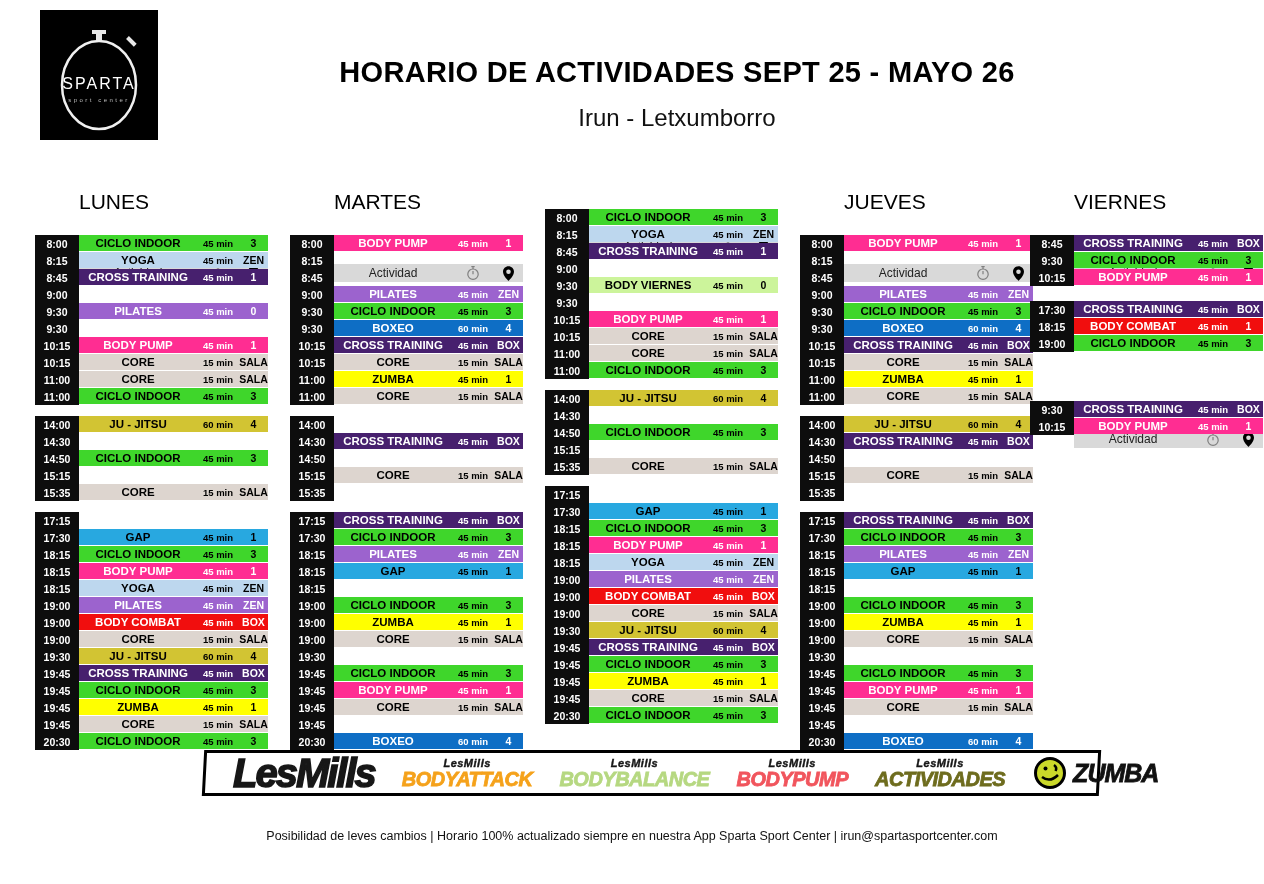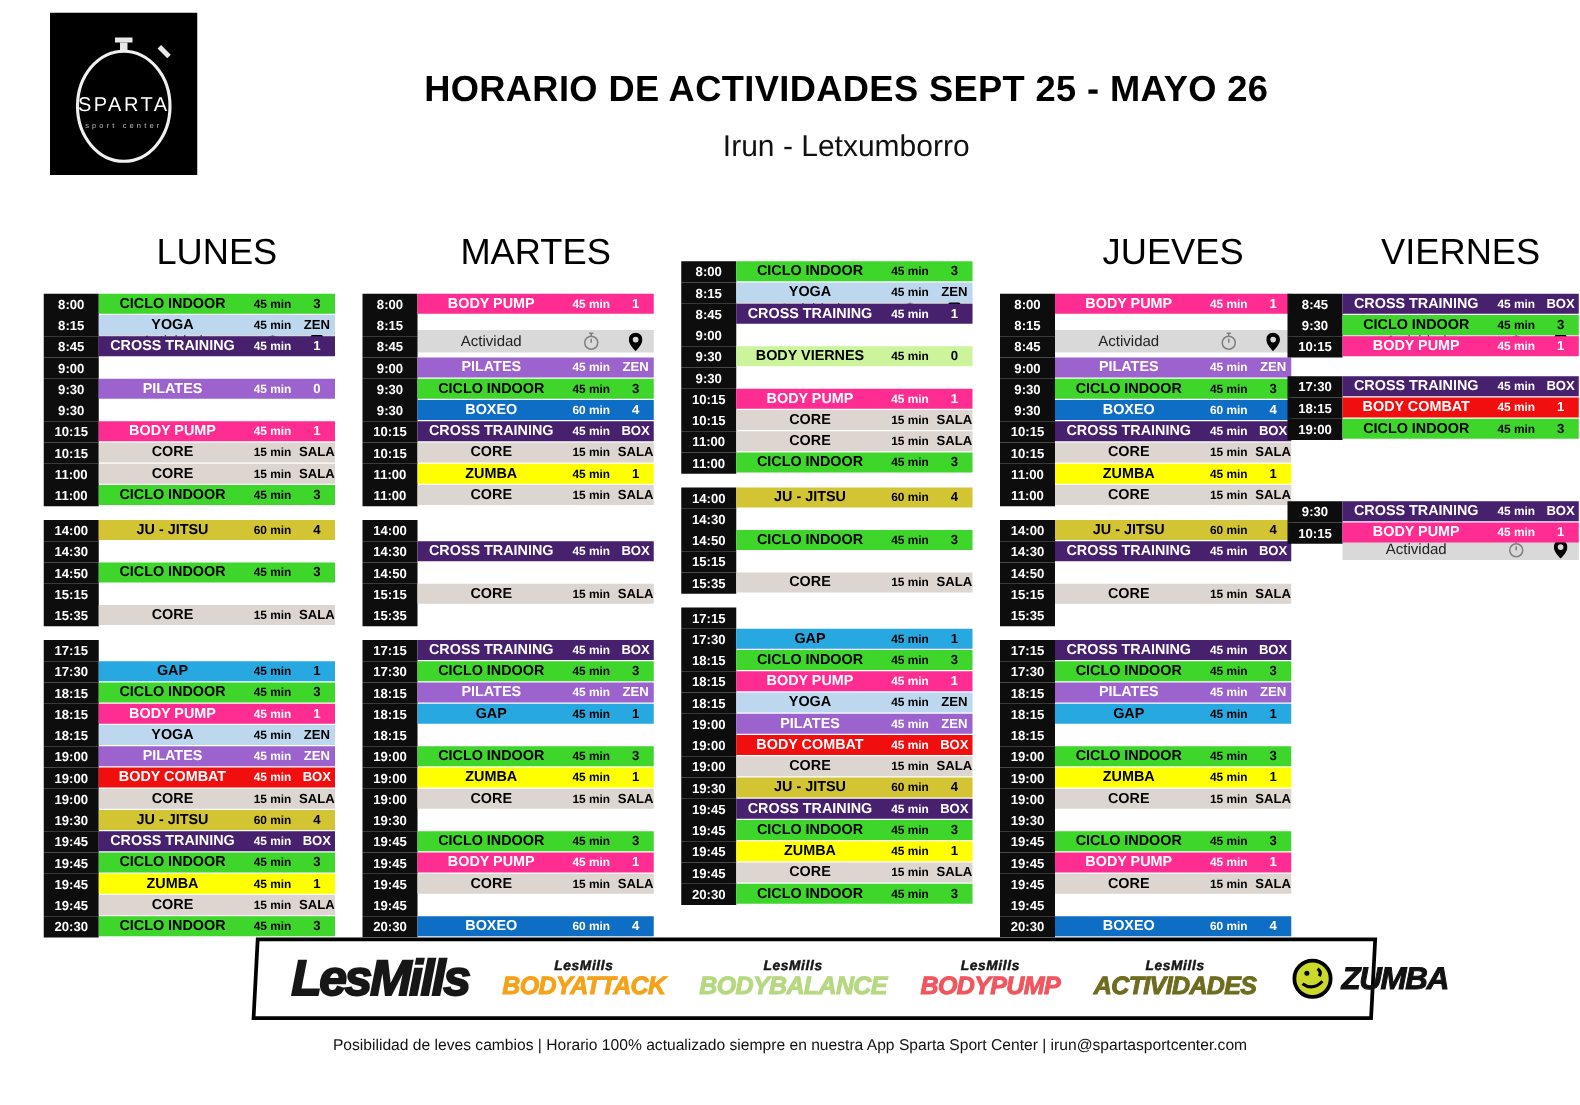--- a/index.html
+++ b/index.html
@@ -10,41 +10,41 @@
   
   .logo { position:absolute; left:40px; top:10px; width:118px; height:130px; }
   .main-title { position:absolute; top:56px; left:150px; right:60px; text-align:center;
                 font-size:29px; font-weight:bold; color:#000; letter-spacing:0.3px; }
   .subtitle { position:absolute; top:104px; left:150px; right:60px; text-align:center;
               font-size:24px; color:#111; }
 
   
   #schedule { position:absolute; top:190px; left:0; width:1264px; height:562px; }
   .day { position:absolute; top:0; width:233px; }
-  .day-title { height:26px; line-height:24px; text-align:center; font-size:29px;
+  .day-title { height:26px; line-height:24px; text-align:left; font-size:21px;
                color:#000; padding-left:44px; white-space:nowrap; }
   .hrow { display:flex; height:19px; }
   .hspacer { width:44px; }
   .hbar { flex:1; height:18px; background:#d9d9d9; display:flex; align-items:center;margin-top:48px; }
   .hbar .acell { font-weight:normal; font-size:12px; color:#222; }
   .icell { display:flex; align-items:center; justify-content:center; }
   .row { display:flex; height:17px; }
   .tcell { width:44px; height:17px; background:#0d0d0d; color:#fff; font-size:10.5px;
            font-weight:bold; display:flex; align-items:center; justify-content:center; }
   .bar { flex:1; height:16px; display:flex; align-items:center; }
   .bar.empty { background:transparent; }
   .acell { width:118px; text-align:center; font-weight:bold; font-size:11.5px; white-space:nowrap; }
   .dcell { width:42px; text-align:center; font-size:9.5px; font-weight:bold; white-space:nowrap; }
   .lcell { width:29px; text-align:center; font-size:10.5px; font-weight:bold; white-space:nowrap; }
   .block + .block { margin-top:11px; }
   .day-4 .block + .block { margin-top:15px; }
   .saturday { margin-top:30px; }
 
   
-  .brandbar { position:absolute; left:203px; top:750px; width:897px; height:66px; }
+  .brandbar { position:absolute; left:203px; top:750px; width:897px; height:46px; }
   .brandbar .bg { position:absolute; left:0; top:0; right:0; bottom:0; background:#fff;
                   border:3px solid #000; transform:skewX(-3deg); }
   .brandbar .content { position:absolute; left:0; top:0; right:0; bottom:0; display:flex;
                        align-items:center; padding:0 18px 0 30px; gap:27px; }
   .lm-main { font-size:40px; font-weight:bold; font-style:italic; letter-spacing:-2px;
              color:#171717; -webkit-text-stroke:1.5px #171717; }
   #brand-logos { display:flex; align-items:center; gap:27px; }
   .brand { display:flex; flex-direction:column; align-items:center; line-height:1; }
   .brand-top { font-size:11px; font-weight:bold; font-style:italic; color:#171717;
                letter-spacing:0.5px; -webkit-text-stroke:0.4px #171717; }

